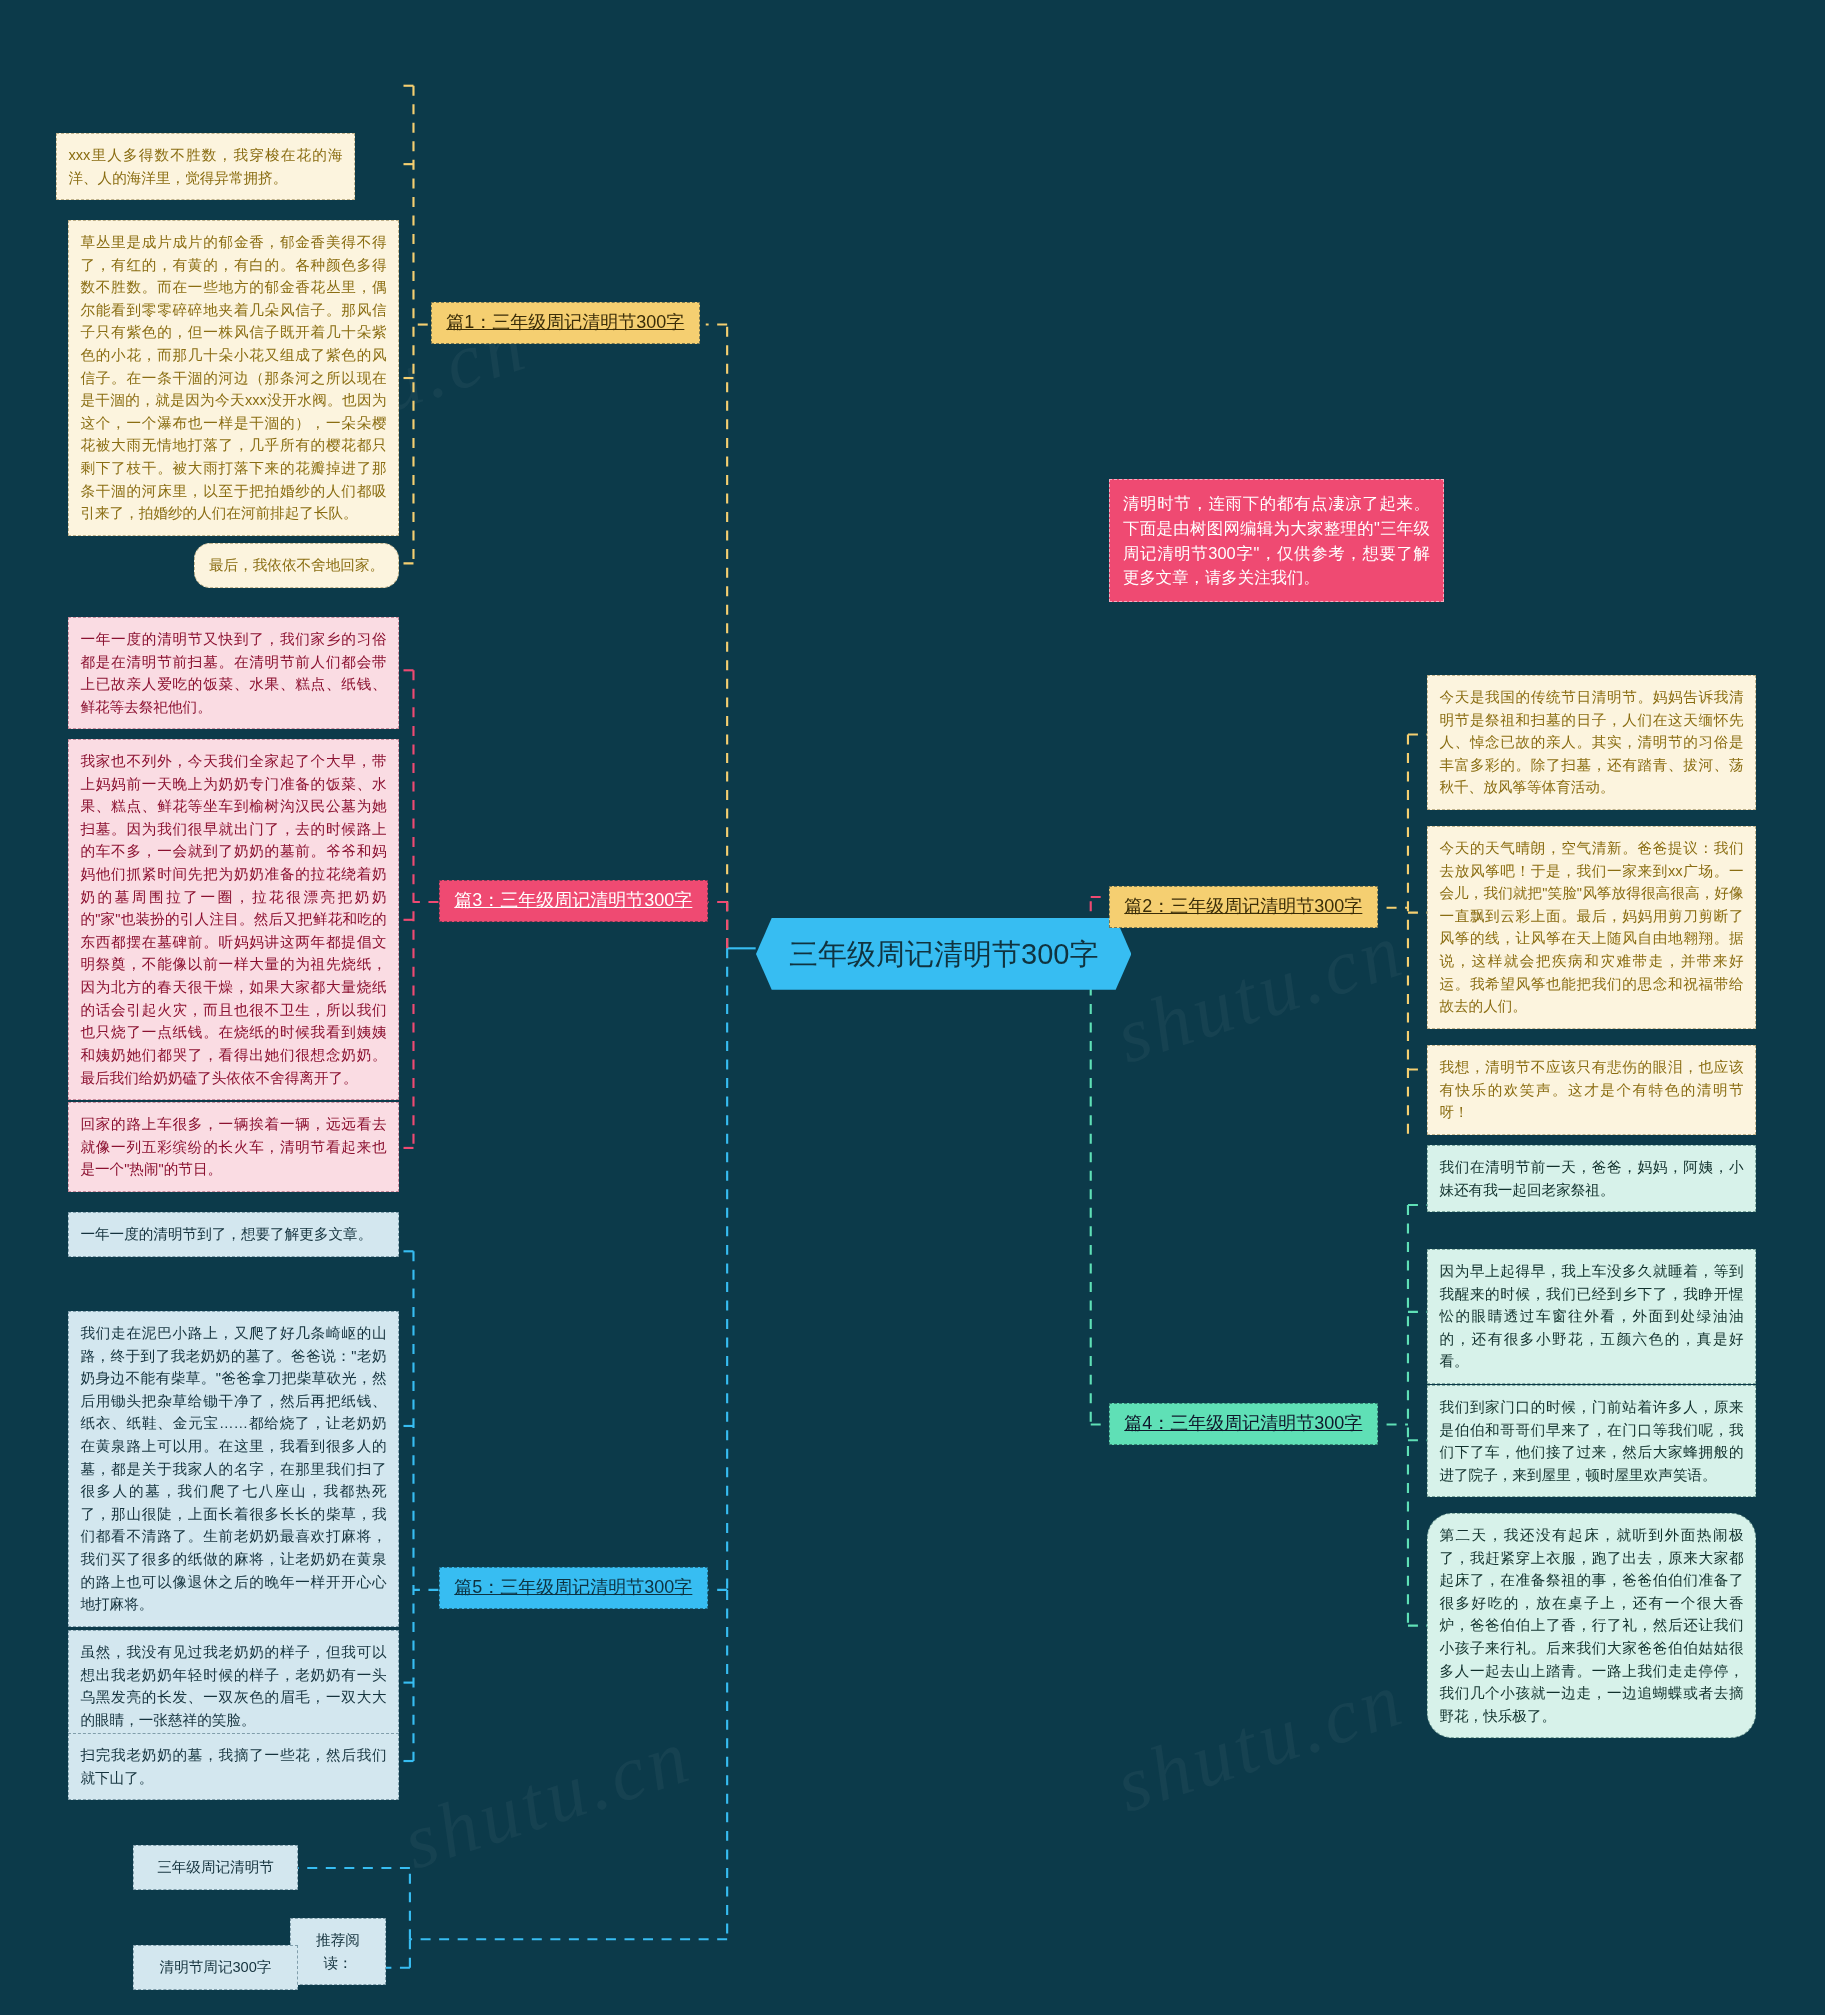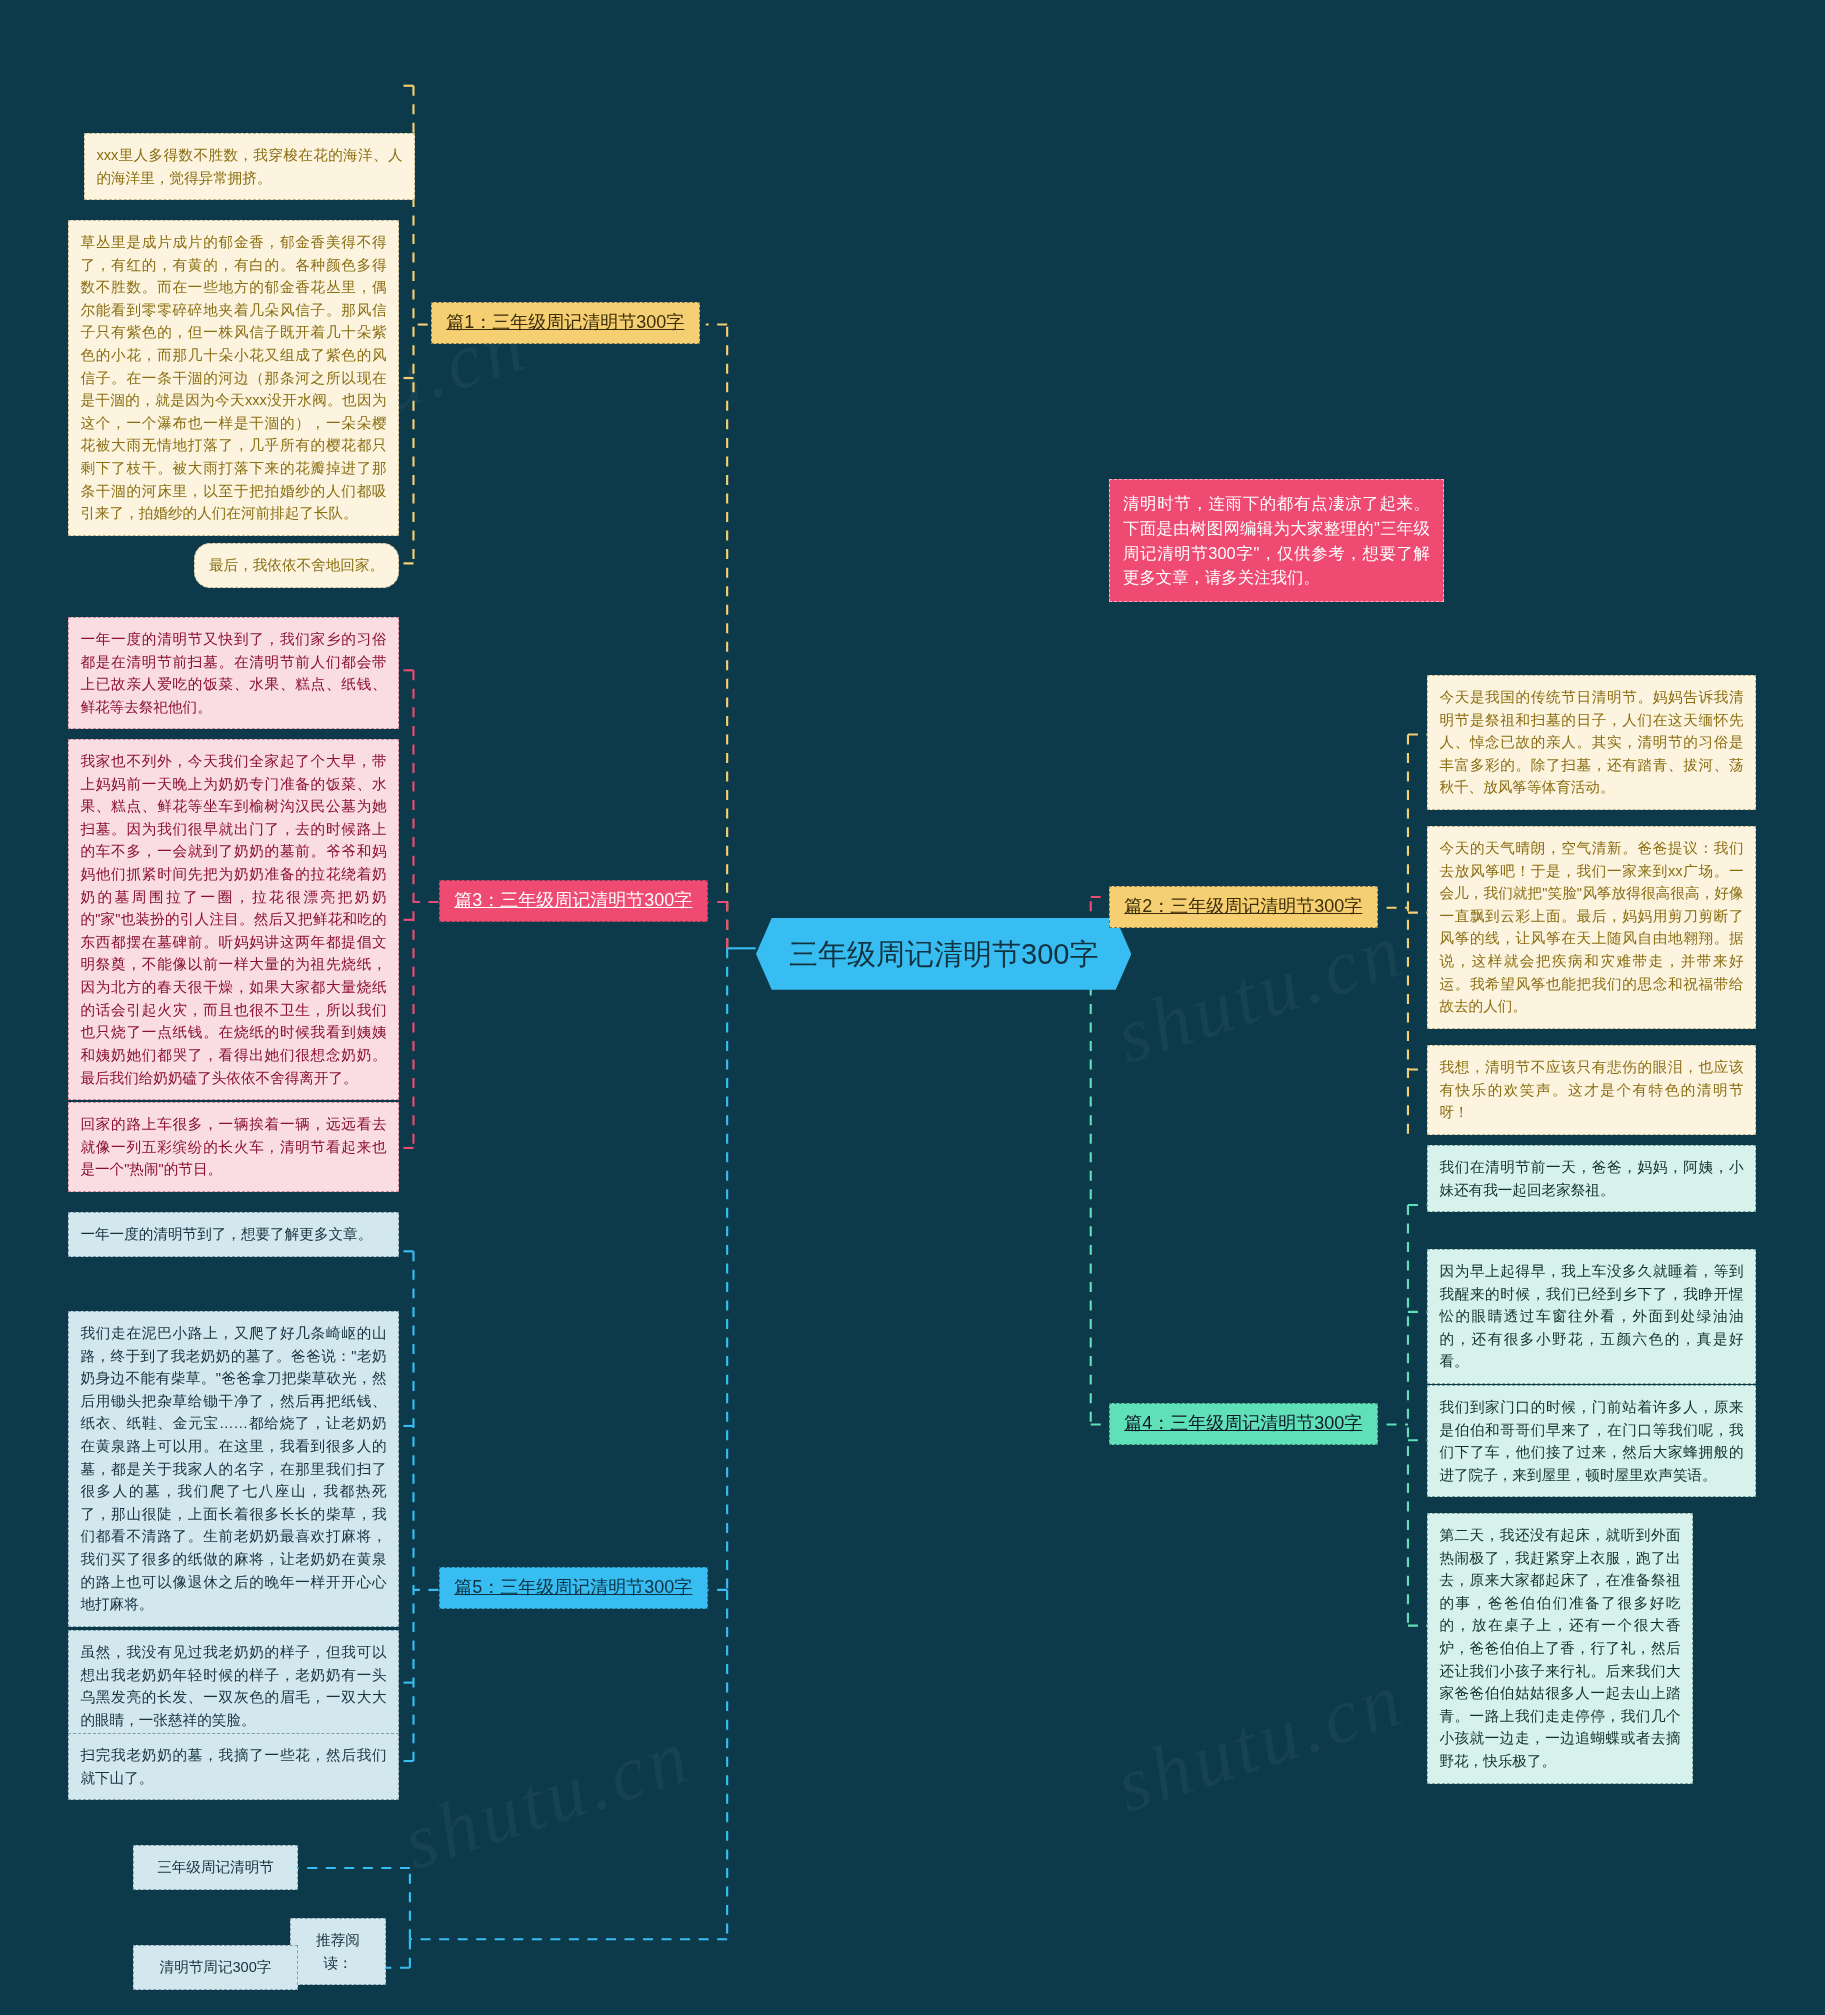--- a/index.html
+++ b/index.html
@@ -145,21 +145,21 @@
   <div class="node branch b-pink" style="left:439px;top:880px;">
     <span class="txt">篇3：三年级周记清明节300字</span>
   </div>
   <div class="node branch b-green" style="left:1109px;top:1403px;">
     <span class="txt">篇4：三年级周记清明节300字</span>
   </div>
   <div class="node branch b-blue" style="left:439px;top:1567px;">
     <span class="txt">篇5：三年级周记清明节300字</span>
   </div>
 
-  <div class="node leaf l-cream" style="left:84px;top:133px;width:331px;">
+  <div class="node leaf l-cream" style="left:56px;top:133px;width:299px;">
     <span class="txt">xxx里人多得数不胜数，我穿梭在花的海洋、人的海洋里，觉得异常拥挤。</span>
   </div>
   <div class="node leaf l-cream" style="left:68px;top:220px;width:331px;">
     <span class="txt">草丛里是成片成片的郁金香，郁金香美得不得了，有红的，有黄的，有白的。各种颜色多得数不胜数。而在一些地方的郁金香花丛里，偶尔能看到零零碎碎地夹着几朵风信子。那风信子只有紫色的，但一株风信子既开着几十朵紫色的小花，而那几十朵小花又组成了紫色的风信子。在一条干涸的河边（那条河之所以现在是干涸的，就是因为今天xxx没开水阀。也因为这个，一个瀑布也一样是干涸的），一朵朵樱花被大雨无情地打落了，几乎所有的樱花都只剩下了枝干。被大雨打落下来的花瓣掉进了那条干涸的河床里，以至于把拍婚纱的人们都吸引来了，拍婚纱的人们在河前排起了长队。</span>
   </div>
   <div class="node leaf l-cream center-txt" style="left:194px;top:543px;width:205px;border-radius:16px;">
     <span class="txt">最后，我依依不舍地回家。</span>
   </div>
 
   <div class="node leaf l-pinkpale" style="left:68px;top:617px;width:331px;">
@@ -207,18 +207,18 @@
 
   <div class="node leaf l-mint" style="left:1427px;top:1145px;width:329px;">
     <span class="txt">我们在清明节前一天，爸爸，妈妈，阿姨，小妹还有我一起回老家祭祖。</span>
   </div>
   <div class="node leaf l-mint" style="left:1427px;top:1249px;width:329px;">
     <span class="txt">因为早上起得早，我上车没多久就睡着，等到我醒来的时候，我们已经到乡下了，我睁开惺忪的眼睛透过车窗往外看，外面到处绿油油的，还有很多小野花，五颜六色的，真是好看。</span>
   </div>
   <div class="node leaf l-mint" style="left:1427px;top:1385px;width:329px;">
     <span class="txt">我们到家门口的时候，门前站着许多人，原来是伯伯和哥哥们早来了，在门口等我们呢，我们下了车，他们接了过来，然后大家蜂拥般的进了院子，来到屋里，顿时屋里欢声笑语。</span>
   </div>
-  <div class="node leaf l-mint" style="left:1427px;top:1513px;width:266px;">
+  <div class="node leaf l-mint" style="left:1427px;top:1513px;width:329px;border-radius:25px;">
     <span class="txt">第二天，我还没有起床，就听到外面热闹极了，我赶紧穿上衣服，跑了出去，原来大家都起床了，在准备祭祖的事，爸爸伯伯们准备了很多好吃的，放在桌子上，还有一个很大香炉，爸爸伯伯上了香，行了礼，然后还让我们小孩子来行礼。后来我们大家爸爸伯伯姑姑很多人一起去山上踏青。一路上我们走走停停，我们几个小孩就一边走，一边追蝴蝶或者去摘野花，快乐极了。</span>
   </div>
 
 </div>
 
 
 </body></html>

